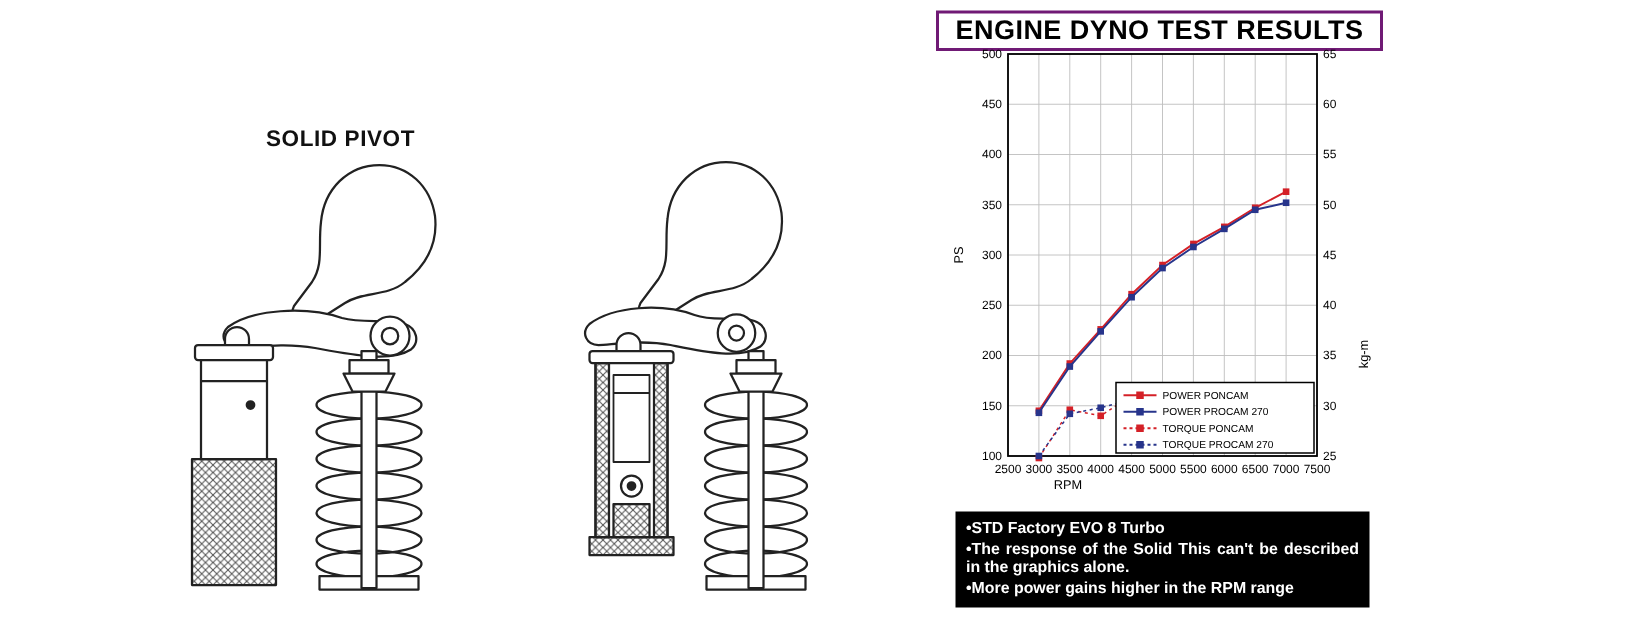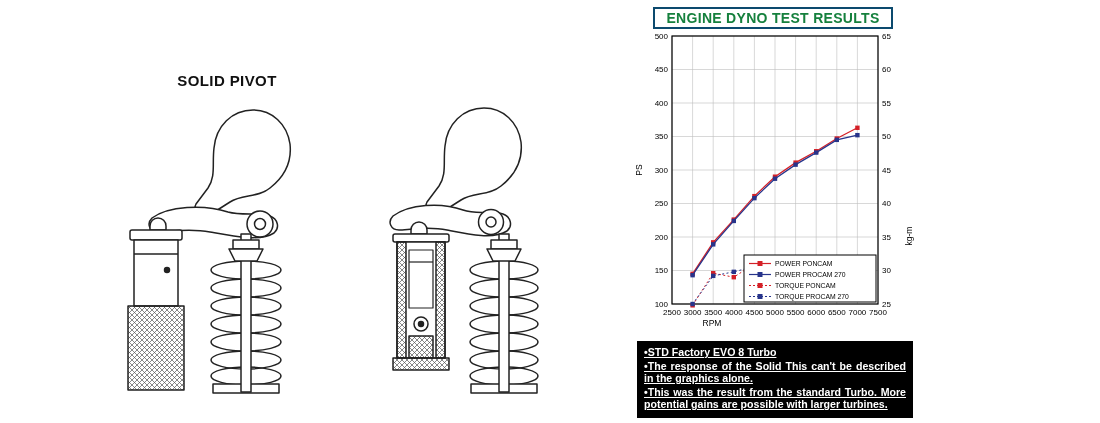--- a/index.html
+++ b/index.html
@@ -3,34 +3,34 @@
 <meta charset="utf-8">
 <style>
   html,body{margin:0;padding:0;background:#fff;}
   .page{position:relative;width:1100px;height:423px;background:#ffffff;
         font-family:"Liberation Sans",sans-serif;overflow:hidden;}
   .dlabel{position:absolute;width:230px;text-align:center;font-weight:bold;
           font-size:15px;letter-spacing:.4px;color:#111;}
   .diagram{position:absolute;}
   .right-panel{position:absolute;left:630px;top:0;width:320px;height:423px;}
   .chart-title-wrap{position:absolute;left:0;top:7px;width:286px;display:flex;justify-content:center;}
-  .chart-title{border:2px solid #0c4a6e;background:#fff;padding:1px 11px;
-               font-weight:bold;font-size:14px;letter-spacing:.3px;color:#15803d;white-space:nowrap;}
+  .chart-title{border:2px solid #701a75;background:#fff;padding:1px 11px;
+               font-weight:bold;font-size:18px;letter-spacing:.3px;color:#000000;white-space:nowrap;}
   .chart-svg{position:absolute;left:2px;top:24px;}
   .notes{position:absolute;left:7px;top:341px;width:276px;box-sizing:border-box;
          background:#000;color:#fff;font-size:10.6px;font-weight:bold;
          line-height:1.18;padding:5px 7px 6px;text-align:justify;}
-  .notes div{margin:0 0 1px 0;text-decoration:underline;}
+  .notes div{margin:0 0 1px 0;}
 </style>
 </head>
 <body>
 
 <div class="page">
 
-  <div class="dlabel" style="left:112px;top:72px">SOLID PIVOT</div>
+  <div class="dlabel" style="left:112px;top:84px">SOLID PIVOT</div>
 
   <svg class="diagram" style="left:112px;top:100px" width="230" height="307" viewBox="0 0 230 307">
     <defs>
       <pattern id="xhatch" width="5" height="5" patternUnits="userSpaceOnUse">
         <path d="M0,5 L5,0 M0,0 L5,5" stroke="#555" stroke-width="0.7"></path>
       </pattern>
     </defs>
     <g stroke="#222" fill="#fff" stroke-width="1.5" stroke-linejoin="round">
       <g>
         <path d="M141,10 C120,10 104,26 102,48 C100,64 104,76 96,88 L84,104 C80,112 88,120 96,116 L118,102 C130,94 146,98 158,88 C172,77 180,62 178,44 C175,24 160,10 141,10 Z"></path>
@@ -236,17 +236,17 @@
           <text x="143" y="263.9" font-size="6.8" font-family="&quot;Liberation Sans&quot;,sans-serif">TORQUE PONCAM</text>
           <line x1="117" y1="272.5" x2="139" y2="272.5" stroke="#27348b" stroke-width="1.2" stroke-dasharray="2 2"></line>
           <rect x="125.5" y="270" width="5" height="5" fill="#27348b"></rect>
           <text x="143" y="274.9" font-size="6.8" font-family="&quot;Liberation Sans&quot;,sans-serif">TORQUE PROCAM 270</text>
         </g>
       </svg>
 
     <div class="notes">
       <div>•STD Factory EVO 8 Turbo</div>
       <div>•The response of the Solid This can't be described in the graphics alone.</div>
-      <div>•This was the result from the standard Turbo. More potential gains are possible with larger turbines.</div>
+      <div>•More power gains higher in the RPM range</div>
     </div>
   </div>
 
 </div>
 
 </body></html>

